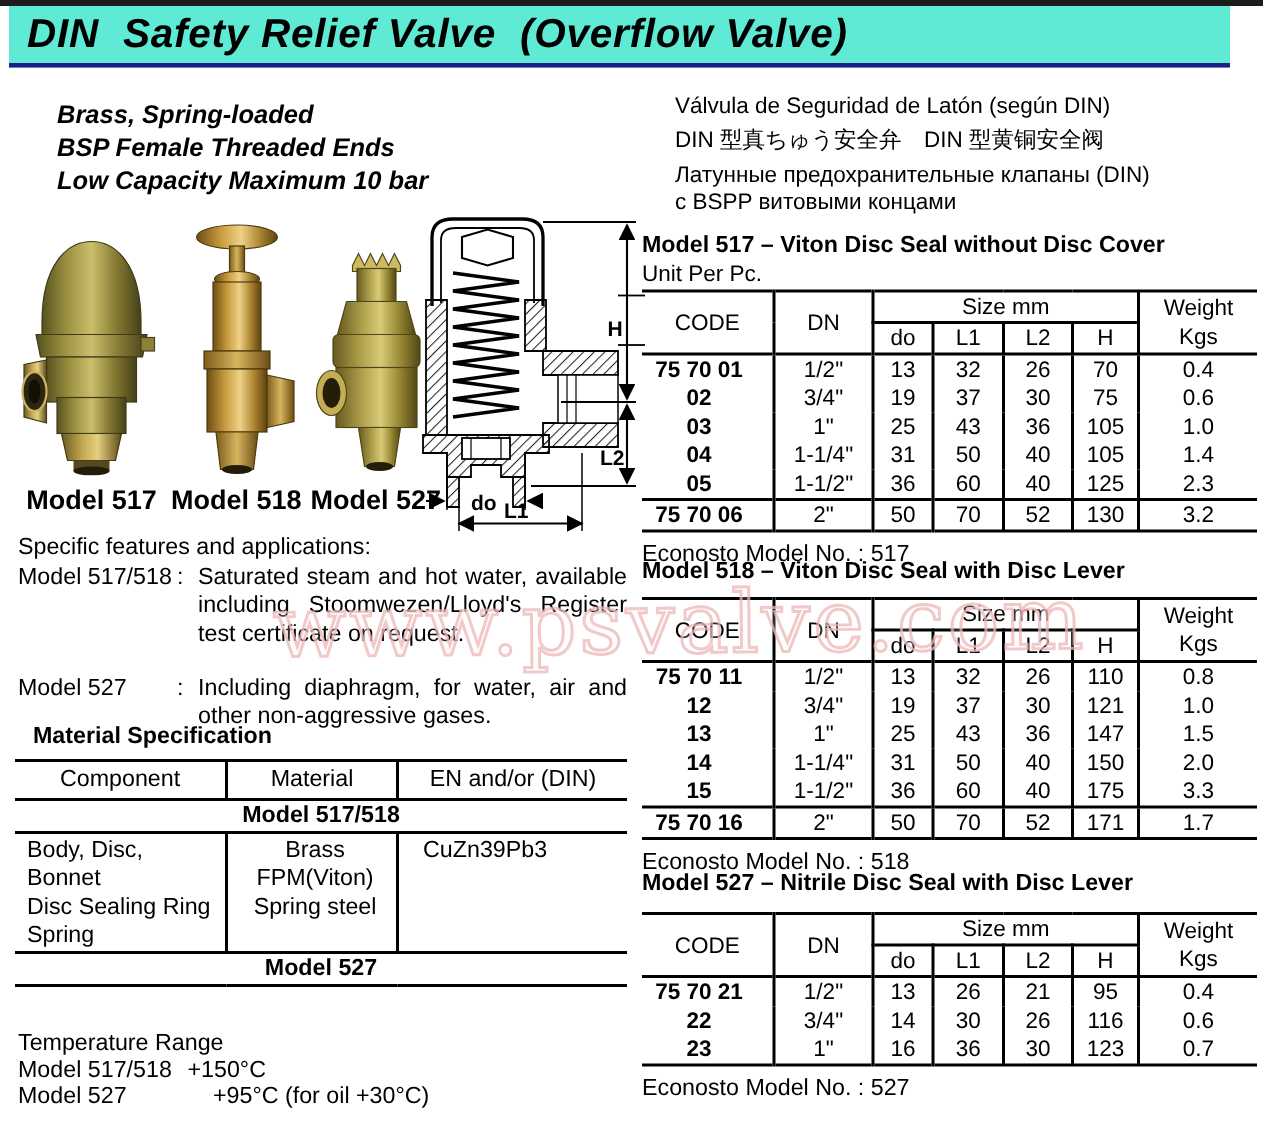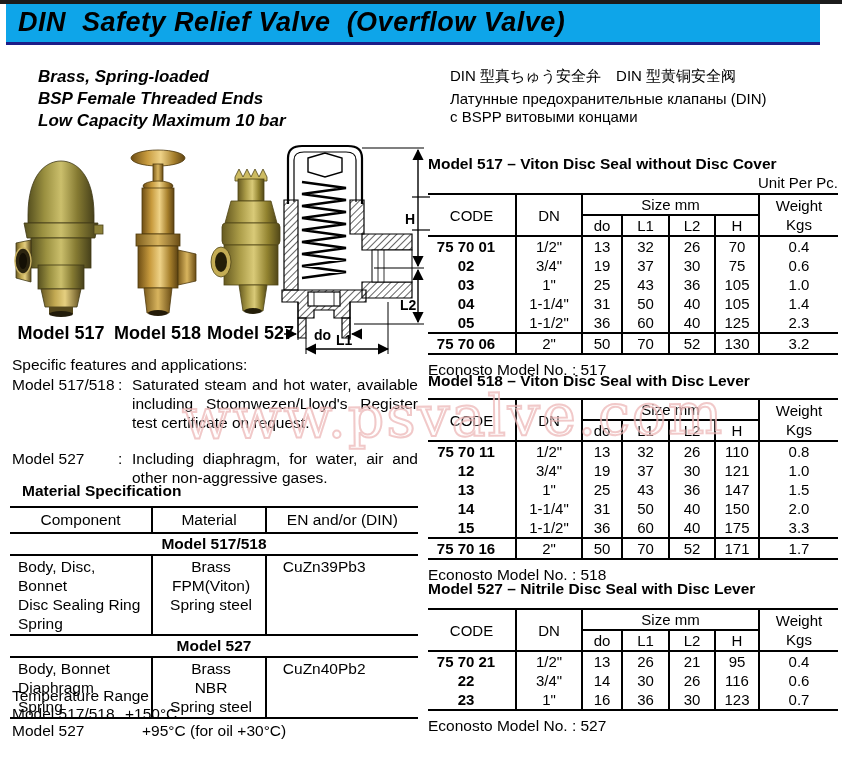--- a/index.html
+++ b/index.html
@@ -5,21 +5,21 @@
   html,body{margin:0;padding:0;}
   body{
     width:842px;height:761px;position:relative;background:#ffffff;
     font-family:"Liberation Sans", sans-serif;color:#000;overflow:hidden;
     -webkit-font-smoothing:antialiased;
   }
   .abs{position:absolute;}
   
   #top-strip{left:0;top:0;width:842px;height:4px;background:#1c1c1c;}
   #title-bar{
-    left:6px;top:4px;width:814px;height:38px;background:#0ea5e9;
+    left:6px;top:4px;width:814px;height:38px;background:#5eead4;
     border-bottom:3px solid #1d1d87;
   }
   #title-text{
     font-weight:bold;font-style:italic;font-size:27px;letter-spacing:.5px;
     padding:3px 0 0 12px;white-space:pre;
   }
   
   #subtitle{left:38px;top:66px;font-weight:bold;font-style:italic;font-size:17px;line-height:22px;}
   
   #photos{left:14px;top:148px;width:252px;height:196px;display:flex;align-items:flex-end;gap:6px;}
@@ -52,21 +52,21 @@
   .trow{display:flex;}
   .trow .tlabel{width:113px;flex:0 0 113px;}
   .trow .indent{margin-left:17px;}
   
   #intro-right{left:450px;top:62px;font-size:15px;}
   #intro-right .il{line-height:18px;}
   #intro-right .gap{margin-top:5px;}
   
   .tsec{width:410px;}
   .theading{font-weight:bold;font-size:15.5px;}
-  .unitnote{text-align:right;font-size:15px;margin-top:1px;}
+  .unitnote{text-align:left;font-size:15px;margin-top:1px;}
   table.size{border-collapse:collapse;width:410px;font-size:15px;margin-top:2px;
              border-top:2px solid #000;border-bottom:2px solid #000;}
   table.size th, table.size td{border-left:2px solid #000;border-right:2px solid #000;
     font-weight:normal;text-align:center;padding:0 3px;line-height:19px;}
   table.size thead tr:first-child > *:first-child{border-left:0;}
   table.size thead tr:first-child > *:last-child{border-right:0;}
   table.size tbody td:first-child{border-left:0;}
   table.size tbody td:last-child{border-right:0;}
   table.size thead th{line-height:19px;}
   table.size thead .sizemm{border-bottom:2px solid #000;}
@@ -93,20 +93,21 @@
   <div id="title-text">DIN  Safety Relief Valve  (Overflow Valve)</div>
 </div>
 
 <div class="abs" id="subtitle">
   <div>Brass, Spring-loaded</div>
   <div>BSP Female Threaded Ends</div>
   <div>Low Capacity Maximum 10 bar</div>
 </div>
 
 <div class="abs" id="intro-right">
+  <div class="il">Válvula de Seguridad de Latón (según DIN)</div>
   <div class="il gap">DIN 型真ちゅう安全弁　DIN 型黄铜安全阀</div>
   <div class="il gap">Латунные предохранительные клапаны (DIN)</div>
   <div class="il">с BSPP витовыми концами</div>
 </div>
 
 <div class="abs" id="photos">
   <div class="fig">
     <svg width="94" height="162" viewBox="0 0 94 162">
       <defs>
         <linearGradient id="g517" x1="0" y1="0" x2="1" y2="0">
@@ -287,35 +288,20 @@
         <div class="line">FPM(Viton)</div>
         <div class="line">Spring steel</div>
       </td>
       <td class="c-en">
         <div class="line">CuZn39Pb3</div>
       </td>
     </tr>
     <tr>
       <td colspan="3">Model 527</td>
     </tr>
-    <tr>
-      <td class="c-comp">
-        <div class="line">Body, Bonnet</div>
-        <div class="line">Diaphragm</div>
-        <div class="line">Spring</div>
-      </td>
-      <td class="c-mat">
-        <div class="line">Brass</div>
-        <div class="line">NBR</div>
-        <div class="line">Spring steel</div>
-      </td>
-      <td class="c-en">
-        <div class="line">CuZn40Pb2</div>
-      </td>
-    </tr>
   </tbody>
     </table>
 </div>
 
 <div class="abs" id="temperature">
   <div>Temperature Range</div>
   <div class="trow">
     <div class="tlabel">Model 517/518</div>
     <div>+150°C</div>
   </div>

